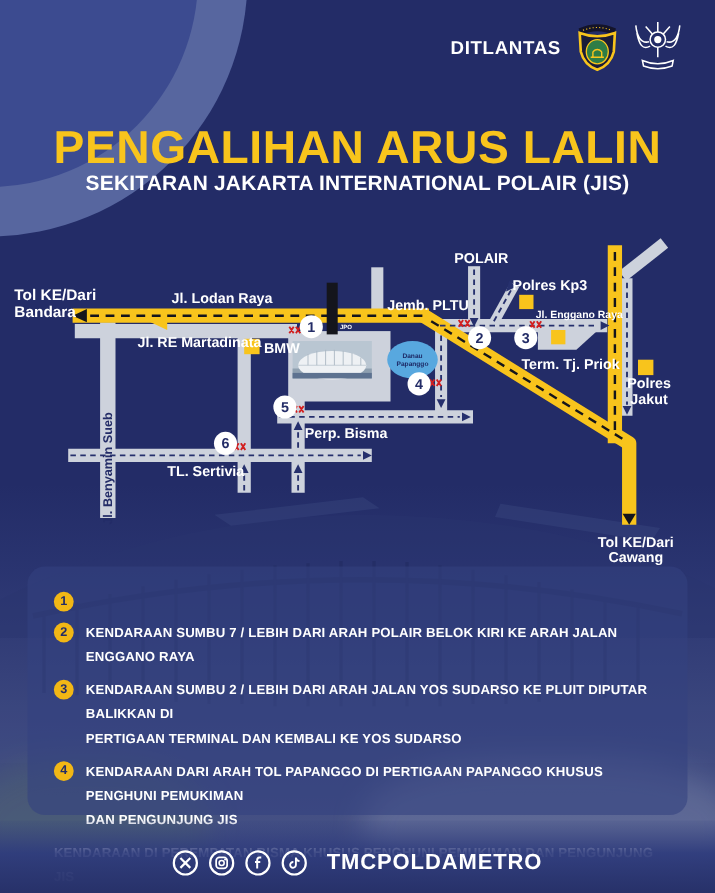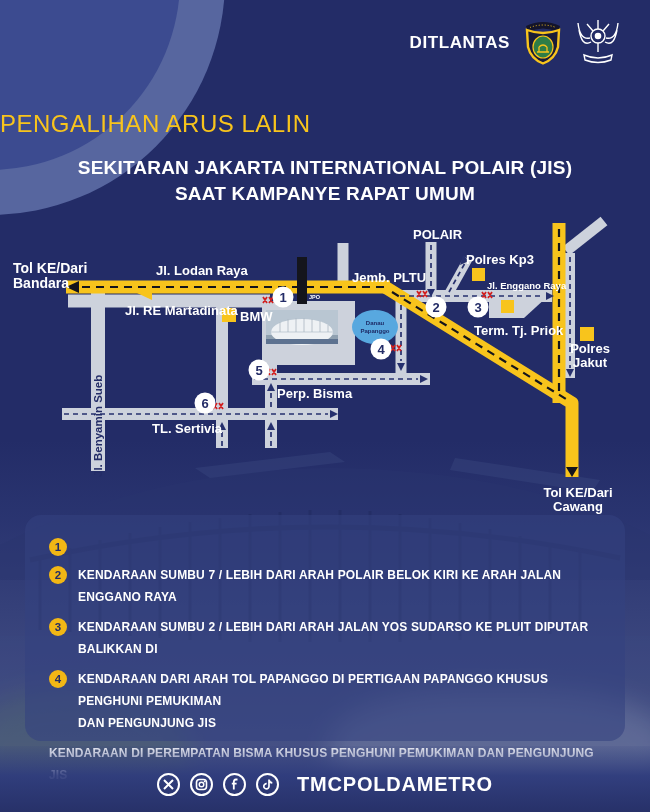--- a/index.html
+++ b/index.html
@@ -16,22 +16,22 @@
   .swoosh-core { width:380px; height:380px; left:-200px; top:-210px; background:#3c4b90; }
 
   
   .header { position:absolute; top:16px; right:28px; display:flex; align-items:center; gap:12px; }
   .agency { text-align:right; line-height:1.15; font-weight:bold; letter-spacing:.6px; }
   .agency .l1 { font-size:17px; }
   .agency .l2 { font-size:17px; }
   .badges { display:flex; align-items:center; gap:10px; }
 
   
-  .title { position:absolute; top:110px; left:0; width:100%; text-align:left;
-           font-size:24px; font-weight:normal; letter-spacing:.5px; color:#F8C41C; }
+  .title { position:absolute; top:110px; left:0; width:100%; text-align:center;
+           font-size:42px; font-weight:bold; letter-spacing:.5px; color:#F8C41C; }
   .subtitle { position:absolute; top:155px; left:0; width:100%; text-align:center;
               font-weight:bold; font-size:19px; line-height:1.38; letter-spacing:.2px; }
 
   
   .map { position:absolute; left:0; top:215px; width:650px; height:305px; }
   .map svg { display:block; }
 
   
   .photo {
     position:absolute; left:0; top:440px; width:650px; height:372px;
@@ -99,21 +99,20 @@
             <path d="M10,39 Q24,45 38,39 L37,44 Q24,49 11,44 Z"></path>
           </g>
         </svg>
       </span>
     </div>
   </div>
 
   <div class="title">PENGALIHAN ARUS LALIN</div>
   <div class="subtitle">
     <div>SEKITARAN JAKARTA INTERNATIONAL POLAIR (JIS)</div>
-    <div>SAAT KAMPANYE RAPAT UMUM</div>
   </div>
 
   <div class="photo">
     <div class="blob green"></div>
     <div class="blob plaza"></div>
     <svg width="650" height="372" viewBox="0 0 650 372" style="position:absolute;left:0;top:0;opacity:.45">
       <path d="M0,105 Q150,30 330,28 Q520,30 650,95 L650,140 L0,140 Z" fill="#2a356f"></path>
       <path d="M30,120 Q325,55 620,118" stroke="#1d2658" stroke-width="5" fill="none"></path>
       <g stroke="#1d2658" stroke-width="3" opacity=".8">
         <path d="M40,118 V190 M70,108 V192 M100,100 V194 M130,93 V196 M160,87 V198 M190,82 V200 M220,78 V200 M250,74 V202 M280,72 V202 M310,70 V202 M340,70 V202 M370,71 V202 M400,74 V202 M430,78 V200 M460,83 V200 M490,89 V198 M520,96 V196 M550,104 V194 M580,112 V192"></path>
@@ -283,20 +282,21 @@
     <div class="item">
       <div class="num">2</div>
       <div class="itxt">
         <span>KENDARAAN SUMBU 7 / LEBIH DARI ARAH POLAIR BELOK KIRI KE ARAH JALAN ENGGANO RAYA</span>
       </div>
     </div>
     <div class="item">
       <div class="num">3</div>
       <div class="itxt">
         <span>KENDARAAN SUMBU 2 / LEBIH DARI ARAH JALAN YOS SUDARSO KE PLUIT DIPUTAR BALIKKAN DI</span>
+        <span>PERTIGAAN TERMINAL DAN KEMBALI KE YOS SUDARSO</span>
       </div>
     </div>
     <div class="item">
       <div class="num">4</div>
       <div class="itxt">
         <span>KENDARAAN DARI ARAH TOL PAPANGGO DI PERTIGAAN PAPANGGO KHUSUS PENGHUNI PEMUKIMAN</span>
         <span>DAN PENGUNJUNG JIS</span>
       </div>
     </div>
     <div class="item">

